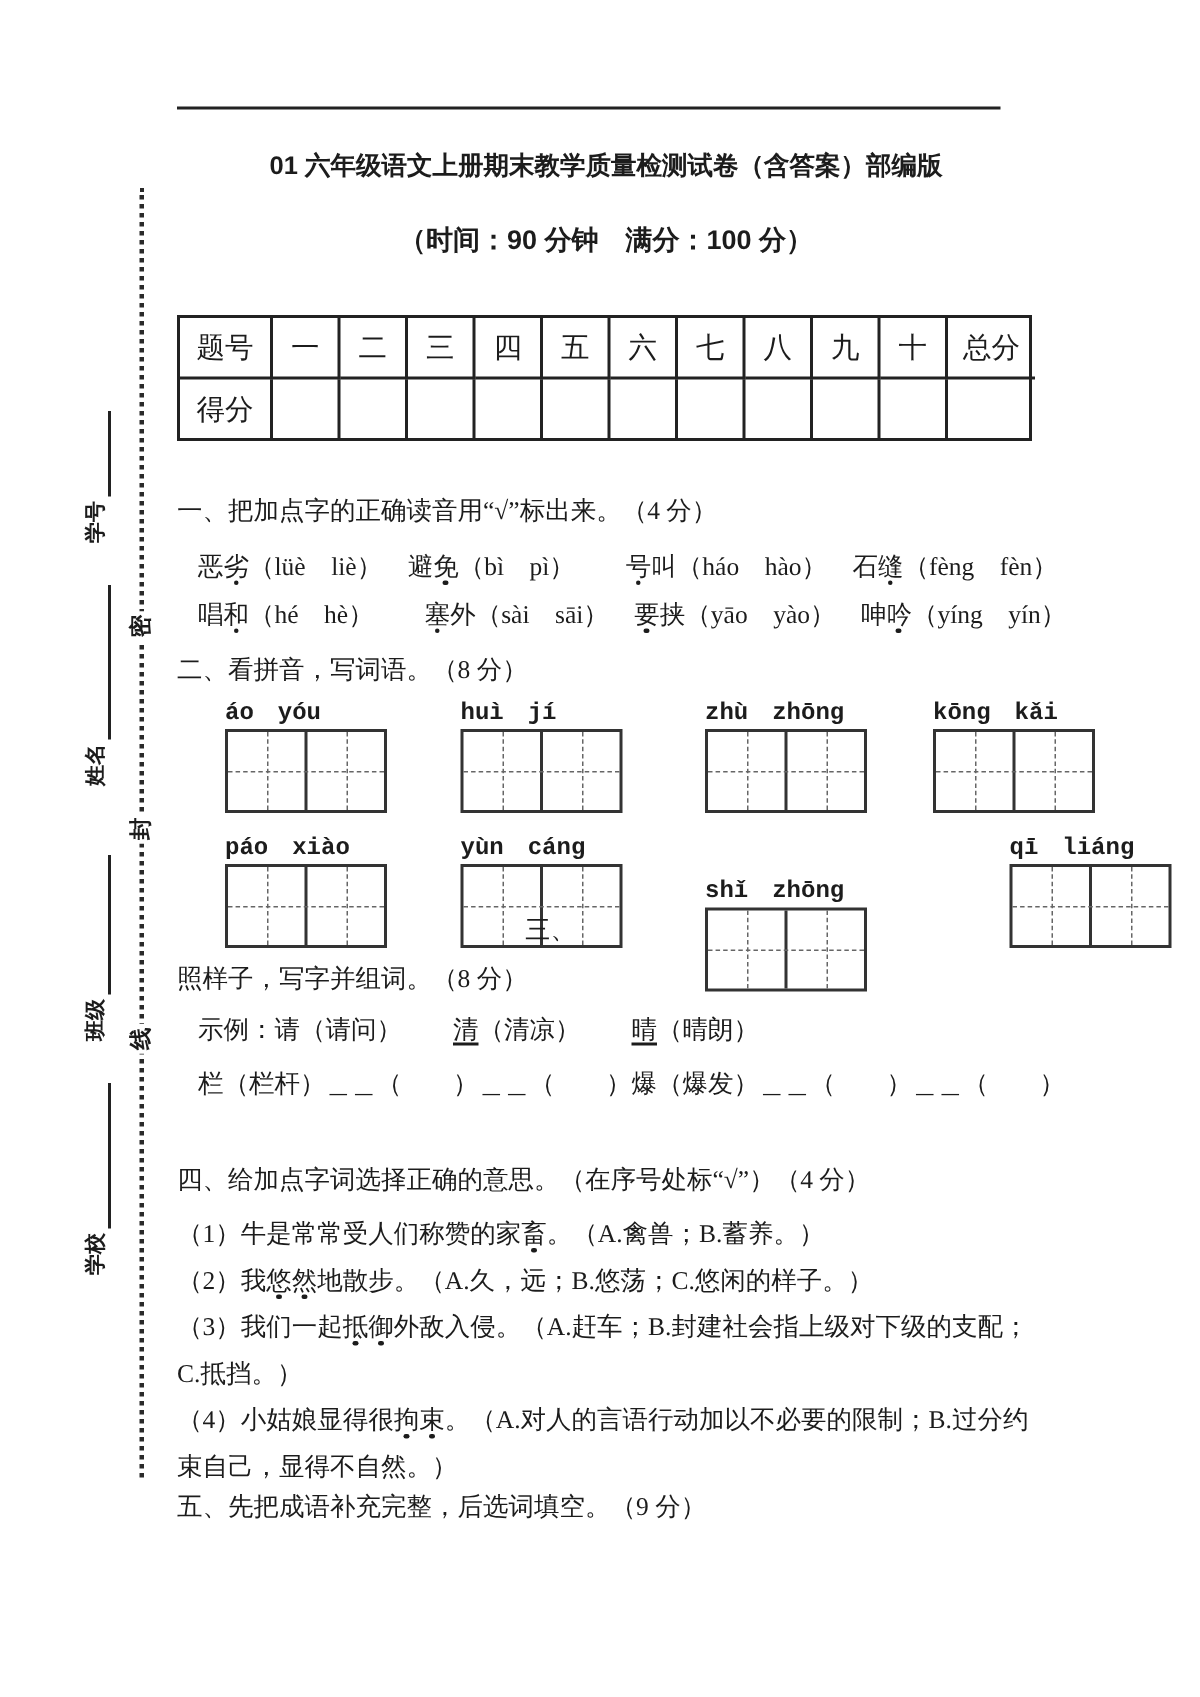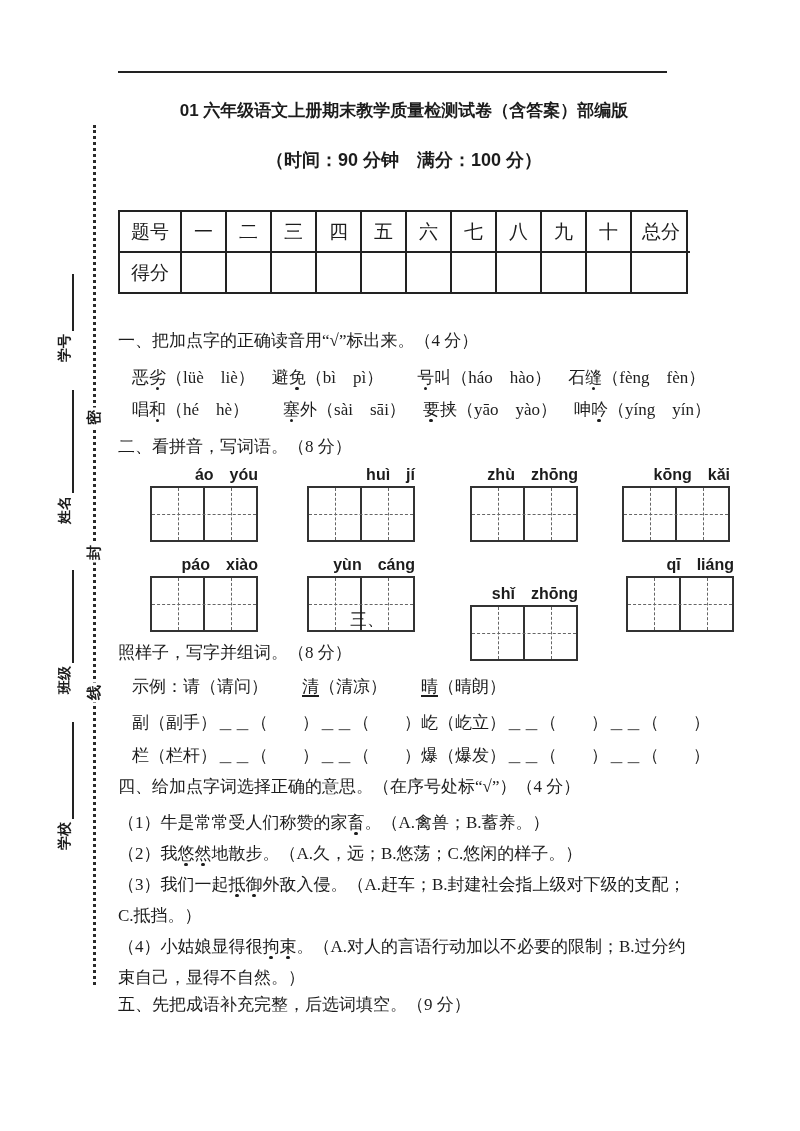--- a/index.html
+++ b/index.html
@@ -33,21 +33,21 @@
   .st-cell.last-row{border-bottom:none;}
   
   .sec{position:absolute; left:118px; width:572px; font-size:17px;}
   .q-heading{line-height:22px; white-space:nowrap;}
   .q-lines p{margin:0; padding-left:14px; line-height:32px; white-space:nowrap;}
   .q1{top:330px;} .q1 .q-lines{margin-top:10px;}
   .q2{top:436px; height:210px;}
   .q2-row{position:relative; height:80px;}
   .q2-row.r1{margin-top:6px;} .q2-row.r2{margin-top:10px;}
   .q2-group{position:absolute; width:108px; top:0;}
-  .pinyin{height:22px; text-align:right; font-family:Liberation Sans, sans-serif;
+  .pinyin{height:22px; text-align:left; font-family:Liberation Mono, monospace;
     font-weight:bold; font-size:16px; line-height:22px; white-space:nowrap;}
   .wbox{position:relative; width:108px; height:56px; border:2px solid #333; box-sizing:border-box;
     display:flex;}
   .wbox::after{content:""; position:absolute; left:0; right:0; top:50%; border-top:1px dashed #666;}
   .wcell{flex:1; position:relative;}
   .wcell + .wcell{border-left:2px solid #333;}
   .wcell::before{content:""; position:absolute; top:0; bottom:0; left:50%; border-left:1px dashed #666;}
   .q3-number{position:absolute; left:232px; top:172px; font-size:17px;}
   .q3{top:642px;}
   .q3-example{margin:12px 0 0; padding-left:14px; line-height:22px; white-space:nowrap;}
@@ -175,36 +175,35 @@
             <div class="wcell"></div>
           </div>
       </div>
       <div class="q2-group" style="left:352px;margin-top:29px;">
         <div class="pinyin">shǐ　zhōng</div>
         <div class="wbox">
             <div class="wcell"></div>
             <div class="wcell"></div>
           </div>
       </div>
-      <div class="q2-group" style="left:484px;padding-left:24px;">
+      <div class="q2-group" style="left:531px;padding-left:24px;">
         <div class="pinyin">qī　liáng</div>
         <div class="wbox">
             <div class="wcell"></div>
             <div class="wcell"></div>
           </div>
       </div>
     </div>
     <div class="q3-number">三、</div>
   </div>
 
   <div class="sec q3">
     <div class="q-heading">照样子，写字并组词。（8 分）</div>
     <p class="q3-example">示例：请（请问）　　<span class="u-ex">清</span>（清凉）　　<span class="u-ex">晴</span>（晴朗）</p>
     <div class="q-lines">
-      <p>副（副手）＿＿（　　）＿＿（　　）屹（屹立）＿＿（　　）＿＿（　　）</p>
       <p>栏（栏杆）＿＿（　　）＿＿（　　）爆（爆发）＿＿（　　）＿＿（　　）</p>
     </div>
   </div>
 
   <div class="sec q4">
     <div class="q-heading">四、给加点字词选择正确的意思。（在序号处标“√”）（4 分）</div>
     <div class="q4-items">
       <p>（1）牛是常常受人们称赞的家<span class="em-dot">畜</span>。（A.禽兽；B.蓄养。）</p>
       <p>（2）我<span class="em-dot">悠</span><span class="em-dot">然</span>地散步。（A.久，远；B.悠荡；C.悠闲的样子。）</p>
       <p>（3）我们一起<span class="em-dot">抵</span><span class="em-dot">御</span>外敌入侵。（A.赶车；B.封建社会指上级对下级的支配；C.抵挡。）</p>

